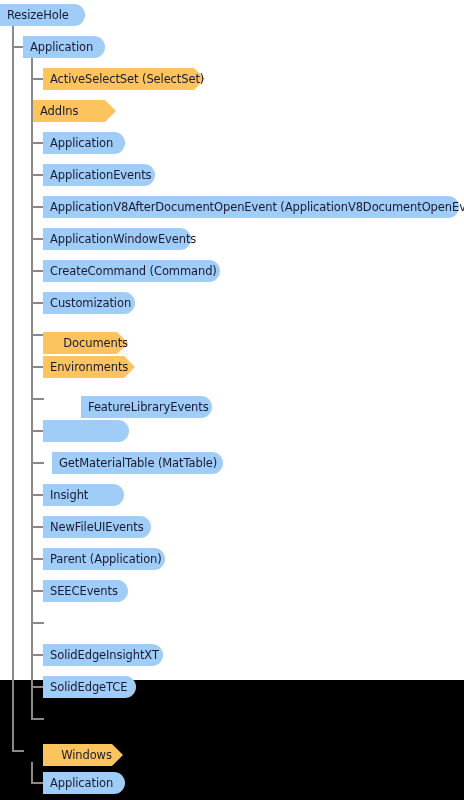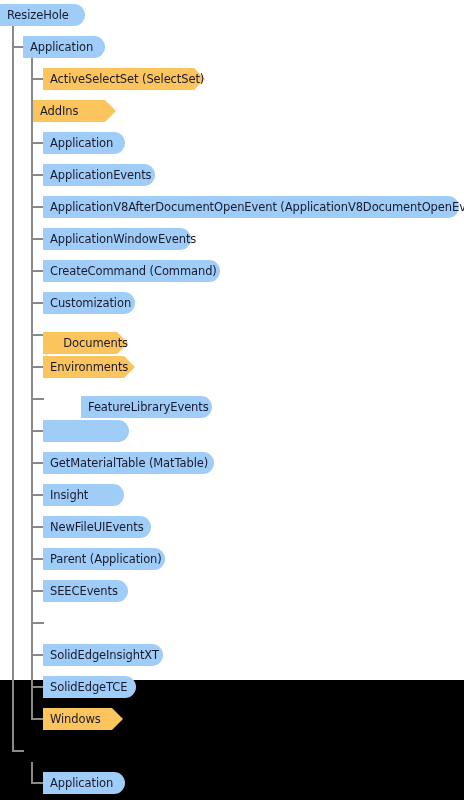--- a/index.html
+++ b/index.html
@@ -170,21 +170,21 @@
 
   <div class="node blue" style="left:43px; top:396px; width:131px;margin-left:38px;">
     <span class="shape"></span>
     <span class="label">FeatureLibraryEvents</span>
   </div>
 
   <div class="node blue" style="left:43px; top:420px; width:86px;">
     <span class="shape"></span>
   </div>
 
-  <div class="node blue" style="left:43px; top:452px; width:171px;">
+  <div class="node blue" style="left:52px; top:452px; width:171px;">
     <span class="shape"></span>
     <span class="label">GetMaterialTable (MatTable)</span>
   </div>
 
   <div class="node blue" style="left:43px; top:484px; width:81px;">
     <span class="shape"></span>
     <span class="label">Insight</span>
   </div>
 
   <div class="node blue" style="left:43px; top:516px; width:108px;">
@@ -206,21 +206,21 @@
   <div class="node blue" style="left:43px; top:644px; width:120px;">
     <span class="shape"></span>
     <span class="label">SolidEdgeInsightXT</span>
   </div>
 
   <div class="node blue" style="left:43px; top:676px; width:93px;">
     <span class="shape"></span>
     <span class="label">SolidEdgeTCE</span>
   </div>
 
-  <div class="node orange" style="left:43px; top:708px; width:80px;">
+  <div class="node orange" style="left:43px; top:744px; width:80px;justify-content:center;">
     <span class="shape"></span>
     <span class="label">Windows</span>
   </div>
 
 
   <div class="node blue" style="left:43px; top:772px; width:82px;">
     <span class="shape"></span>
     <span class="label">Application</span>
   </div>
 

